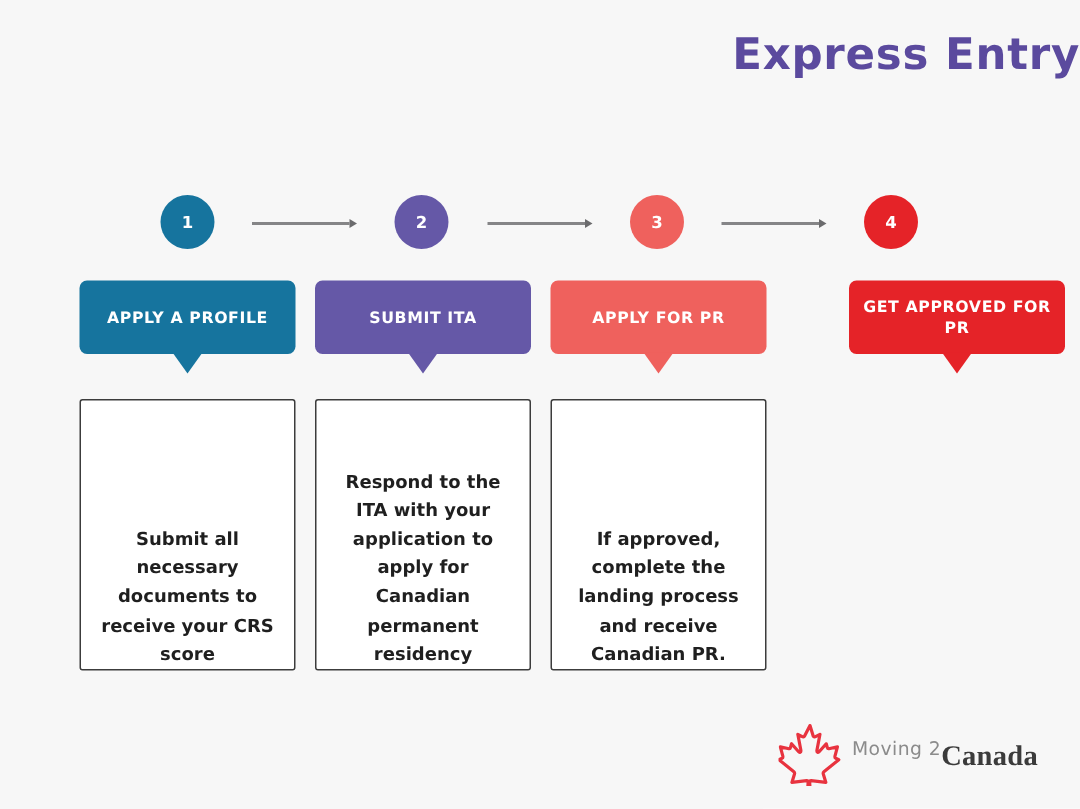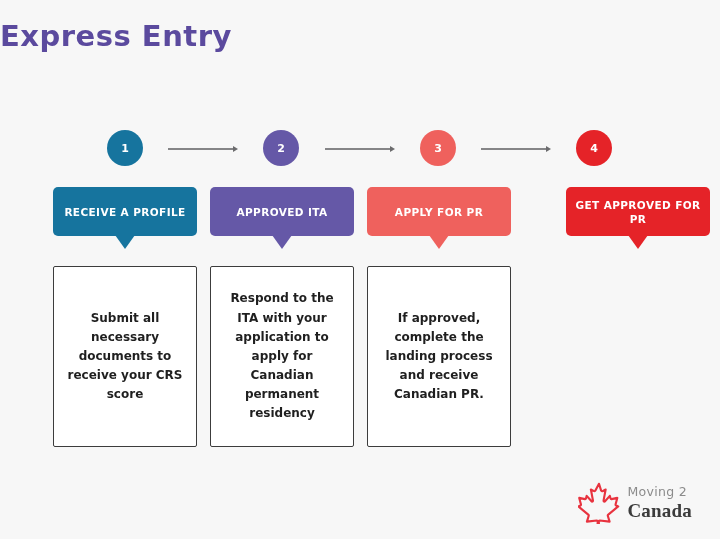--- a/index.html
+++ b/index.html
@@ -1,20 +1,20 @@
 <!DOCTYPE html>
 <html><head>
 <meta charset="utf-8">
 <style>
   html,body{margin:0;padding:0;}
   body{font-family:"DejaVu Sans","Liberation Sans",sans-serif;}
   .canvas{position:relative;width:720px;height:539px;background:#f7f7f7;overflow:hidden;}
 
   
-  .title{position:absolute;top:16px;left:0;width:100%;text-align:left;
+  .title{position:absolute;top:16px;left:0;width:100%;text-align:right;
          color:#5b4a9e;font-weight:700;font-size:29px;line-height:40px;letter-spacing:.5px;}
 
   
   .circles-row{position:absolute;top:130px;left:53px;width:615px;height:38px;}
   .step-circle{position:absolute;top:0;width:36px;height:36px;border-radius:50%;
                display:flex;align-items:center;justify-content:center;
                color:#ffffff;font-weight:700;font-size:11px;}
   .arrow{position:absolute;top:17px;width:70px;height:3px;display:flex;align-items:center;}
   .arrow-line{flex:1;height:2px;background:#858587;}
   .arrow-head{width:0;height:0;border-top:3px solid transparent;border-bottom:3px solid transparent;
@@ -26,26 +26,26 @@
           display:flex;align-items:center;justify-content:center;text-align:center;
           color:#ffffff;font-weight:700;font-size:10.5px;letter-spacing:.4px;line-height:14px;
           padding:0 6px;box-sizing:border-box;}
   .tail{position:absolute;left:50%;bottom:-13px;transform:translateX(-50%);
         width:0;height:0;border-left:10px solid transparent;border-right:10px solid transparent;
         border-top:14px solid #000;}
 
   
   .boxes-row{position:absolute;top:266px;left:53px;width:615px;display:flex;gap:13px;}
   .desc-box{flex:0 0 144px;height:181px;background:#ffffff;border:1px solid #3c3c3c;border-radius:2px;
-            box-sizing:border-box;display:flex;align-items:center;justify-content:center;
+            box-sizing:border-box;display:flex;align-items:flex-end;justify-content:center;
             text-align:center;padding:0 8px;color:#1f1f1f;font-weight:700;font-size:12px;line-height:1.6;}
 
   
   .logo{position:absolute;right:28px;bottom:15px;display:flex;align-items:center;gap:7px;}
-  .logo-text{display:flex;flex-direction:column;line-height:1;}
+  .logo-text{display:flex;flex-direction:row;line-height:1;}
   .logo-top{color:#8b8b8b;font-size:12.5px;letter-spacing:.3px;}
   .logo-name{color:#3b3b3b;font-size:19px;font-weight:700;margin-top:2px;letter-spacing:.2px;font-family:Liberation Serif, serif;}
 </style>
 </head>
 <body>
 
 <div class="canvas">
 
   <div class="title">
     <div>Express Entry</div>
@@ -73,25 +73,25 @@
         <span class="arrow-line"></span>
         <span class="arrow-head"></span>
       </div>
     <div class="step-circle" style="left: 523px; background: rgb(229, 35, 40);">
         <span>4</span>
       </div>
   </div>
 
   <div class="banners-row">
     <div class="banner" style="background: rgb(22, 116, 158);">
-      <span>RECEIVE A PROFILE</span>
+      <span>APPLY A PROFILE</span>
       <span class="tail" style="border-top-color: rgb(22, 116, 158);"></span>
     </div>
     <div class="banner" style="background: rgb(101, 88, 167);">
-      <span>APPROVED ITA</span>
+      <span>SUBMIT ITA</span>
       <span class="tail" style="border-top-color: rgb(101, 88, 167);"></span>
     </div>
     <div class="banner" style="background: rgb(239, 97, 93);">
       <span>APPLY FOR PR</span>
       <span class="tail" style="border-top-color: rgb(239, 97, 93);"></span>
     </div>
     <div class="banner" style="background: rgb(229, 35, 40); margin-left: 42px;">
       <span>GET APPROVED FOR PR</span>
       <span class="tail" style="border-top-color: rgb(229, 35, 40);"></span>
     </div>

